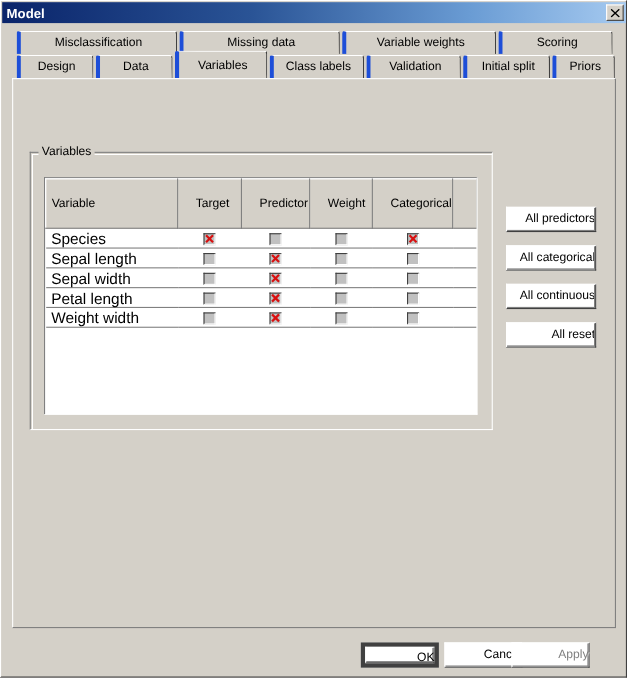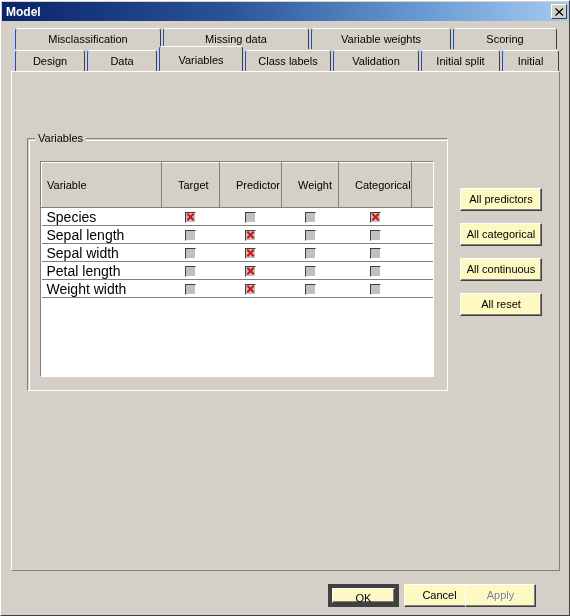--- a/index.html
+++ b/index.html
@@ -67,21 +67,21 @@
     height: 22px;
   }
   .tabrow.r1 { top: 0px; }
   .tabrow.r2 { top: 22px; }
   .tab {
     position: absolute;
     height: 21px;
     box-sizing: border-box;
     background: #d4d0c8;
     border-top: 1px solid #ffffff;
-    border-left: 1px solid #1d4ed8;
+    border-left: 4px solid #1d4ed8;
     border-right: 1px solid #404040;
     color: #000000;
     font-size: 11px;
     text-align: center;
     line-height: 20px;
     white-space: nowrap;
     overflow: hidden;
     border-radius: 3px 3px 0 0;
   }
   .tab.sel {
@@ -206,28 +206,28 @@
     width: 9px; height: 2px;
     background: #d81010;
   }
   .cb.on::before { transform: rotate(45deg); }
   .cb.on::after  { transform: rotate(-45deg); }
 
   
   .btn {
     position: absolute;
     box-sizing: border-box;
-    background: #fef9c3;
+    background: #ffffff;
     border-top: 1px solid #ffffff;
     border-left: 1px solid #ffffff;
     border-right: 1px solid #404040;
     border-bottom: 1px solid #404040;
     font-size: 11px;
     color: #000000;
-    text-align: center;
+    text-align: right;
     white-space: nowrap;
     line-height: 20px;
   }
   .btn .inner {
     position: absolute;
     left: 0; top: 0; right: 0; bottom: 0;
     border-right: 1px solid #808080;
     border-bottom: 1px solid #808080;
     box-sizing: border-box;
   }
@@ -279,21 +279,21 @@
       <div class="tab" style="left:298px; width:140px;">Variable weights</div>
       <div class="tab" style="left:440px; width:104px;">Scoring</div>
     </div>
     <div class="tabrow r2">
       <div class="tab" style="left:2px;   width:70px;">Design</div>
       <div class="tab" style="left:74px;  width:70px;">Data</div>
       <div class="tab sel" style="left:146px; width:84px;">Variables</div>
       <div class="tab" style="left:232px; width:86px;">Class labels</div>
       <div class="tab" style="left:320px; width:86px;">Validation</div>
       <div class="tab" style="left:408px; width:79px;">Initial split</div>
-      <div class="tab" style="left:489px; width:57px;">Initial</div>
+      <div class="tab" style="left:489px; width:57px;">Priors</div>
     </div>
   </div>
 
   <div class="tabpage"></div>
 
   <div class="groupbox"></div>
   <div class="group-legend">Variables</div>
 
   <div class="grid">
     <table>

